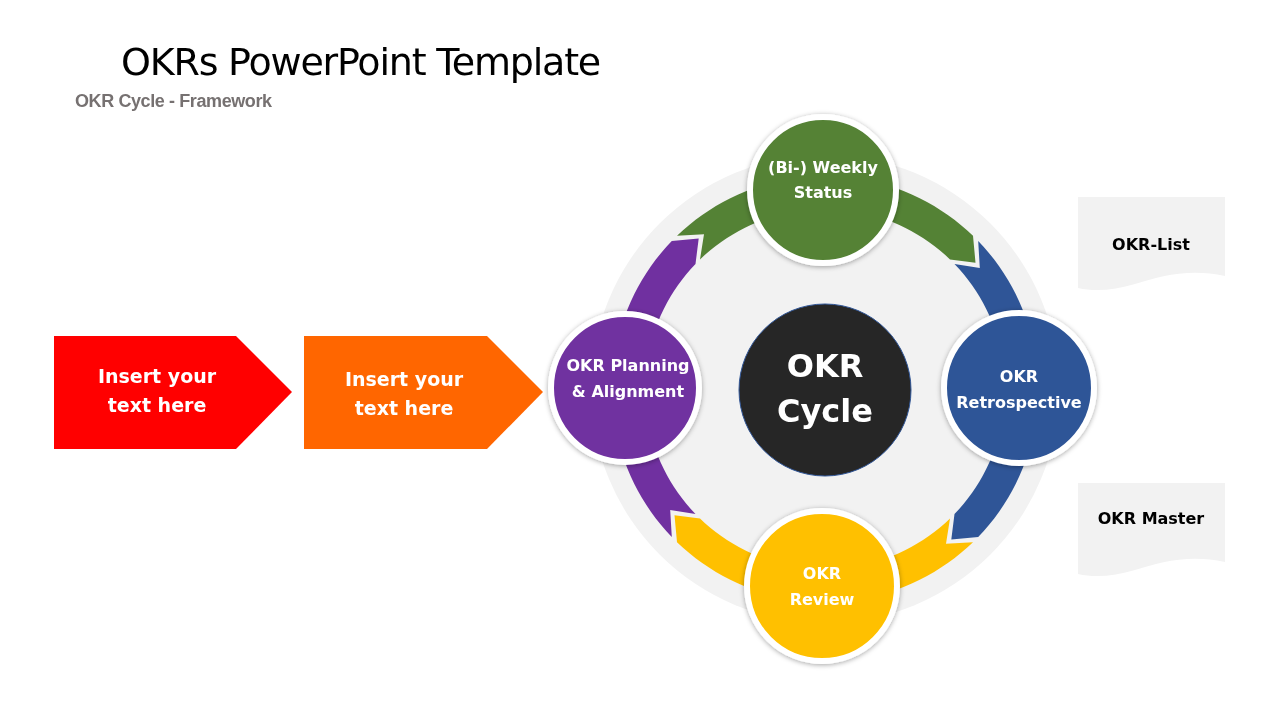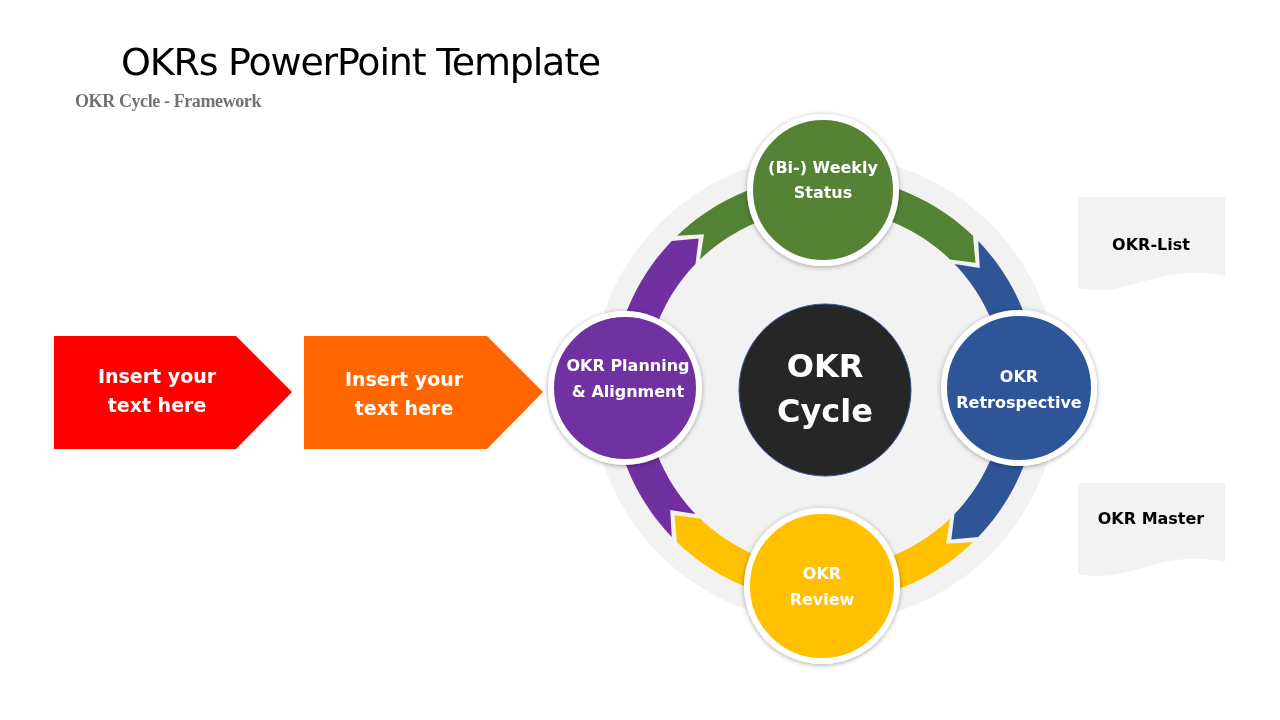--- a/index.html
+++ b/index.html
@@ -1,18 +1,18 @@
 <!DOCTYPE html>
 <html><head>
 <meta charset="utf-8">
 <style>
   html, body { margin: 0; padding: 0; background: #ffffff; }
   body { width: 1280px; height: 720px; position: relative; overflow: hidden; font-family: "Liberation Sans", "DejaVu Sans", sans-serif; }
   .title { position: absolute; left: 75px; top: 40px; font-size: 38px; color: #000; font-family: "DejaVu Sans", sans-serif; letter-spacing: -1.2px; white-space: nowrap; margin-left: 46px; }
-  .subtitle { position: absolute; left: 75px; top: 91px; font-size: 18px; font-weight: bold; color: #767171; font-family: Liberation Serif, serif; letter-spacing: -0.4px; white-space: nowrap; }
+  .subtitle { position: absolute; left: 75px; top: 91px; font-size: 18px; font-weight: bold; color: #767171; font-family: Liberation Sans, sans-serif; letter-spacing: -0.4px; white-space: nowrap; }
   svg#diagram { position: absolute; left: 0; top: 0; }
   .lbl { font-family: "DejaVu Sans", sans-serif; font-weight: bold; fill: #ffffff; text-anchor: middle; }
   .doc-lbl { font-family: "DejaVu Sans", sans-serif; font-weight: bold; fill: #000; text-anchor: middle; font-size: 16px; }
 </style>
 </head>
 <body>
 
 <div class="title">OKRs PowerPoint Template</div>
 <div class="subtitle">OKR Cycle - Framework</div>
 

